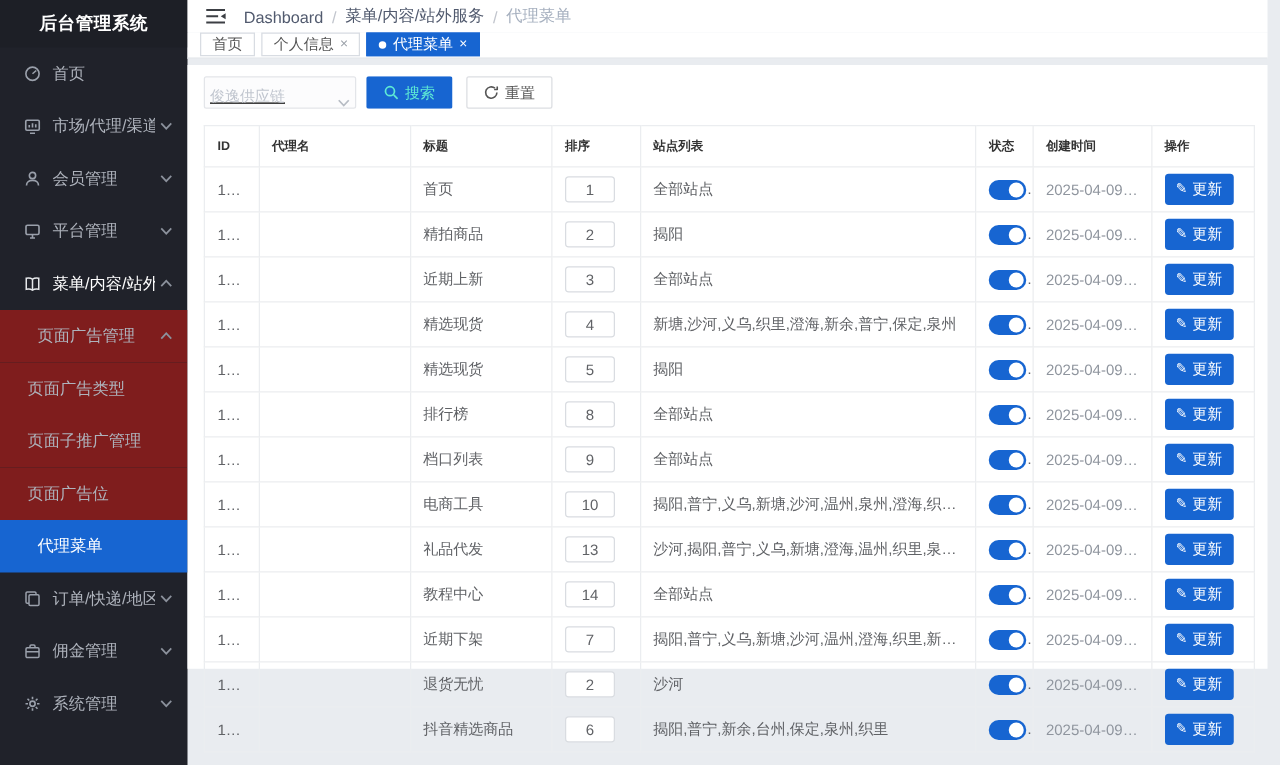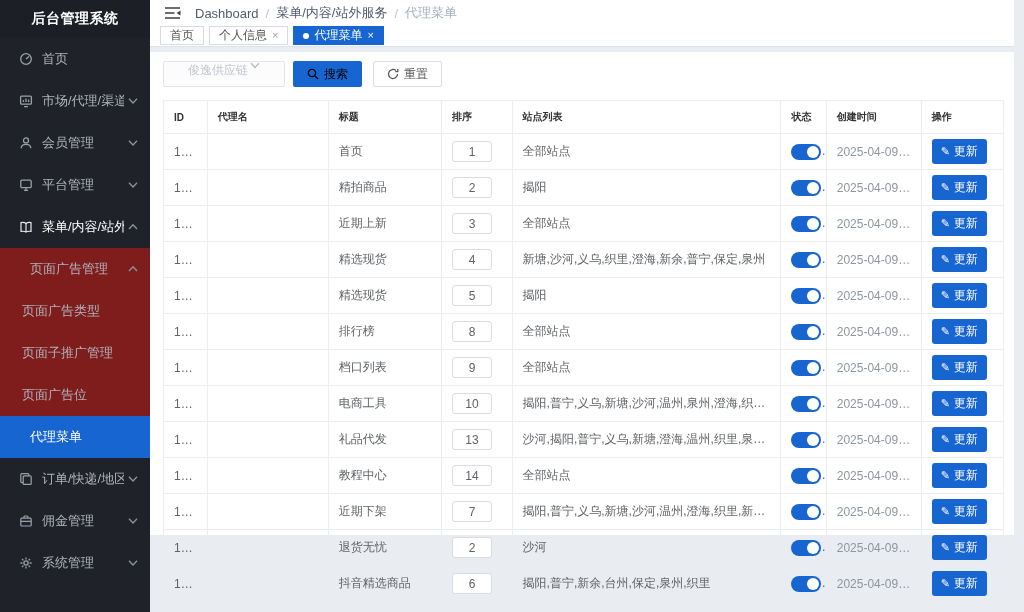--- a/index.html
+++ b/index.html
@@ -33,26 +33,26 @@
   .tab { height:19px; display:inline-flex; align-items:center; padding:0 9px; border:1px solid #d8dce2; background:#fff; font-size:12px; color:#555; cursor:pointer; gap:5px; }
   .tab .x { color:#9aa0a8; font-size:11px; line-height:1; }
   .tab.active { background:#1765d1; border-color:#1765d1; color:#fff; }
   .tab.active .x { color:#fff; }
   .tab .dot { width:6px; height:6px; border-radius:50%; background:#fff; display:inline-block; }
 
   
   .content { flex:1; }
   .panel { margin-top:5px; background:#fff; height:483px; padding:7px 10px 0 13px; }
   .toolbar { display:flex; align-items:center; gap:8px; margin:2px 0 13px 0; }
-  .select { width:122px; height:26px; border:1px solid #e3e5e9; border-radius:2px; background:#fcfcfd; display:flex; align-items:flex-start; padding:0 24px; cursor:pointer; }
+  .select { width:122px; height:26px; border:1px solid #e3e5e9; border-radius:2px; background:#fcfcfd; display:flex; align-items:flex-end; padding:0 4px; cursor:pointer;text-decoration:underline; }
   .select .ph { flex:1; font-size:12px; color:#c1c6cf; }
   .select .chev { width:10px; height:7px; color:#b7bcc4; display:inline-flex; }
   .btn { height:26px; border-radius:2px; font-size:12px; display:inline-flex; align-items:center; gap:5px; padding:0 13px; cursor:pointer; border:1px solid transparent; }
   .btn svg { width:12px; height:12px; }
-  .btn.primary { background:#1765d1; color:#000000; }
+  .btn.primary { background:#1765d1; color:#5eead4; }
   .btn.plain { background:#fff; border-color:#dcdee2; color:#555; margin-left:3px; }
 
   table { width:100%; border-collapse:collapse; table-layout:fixed; font-size:12px; }
   th,td { border:1px solid #ebedf0; padding:5px 10px; text-align:left; color:#606266; overflow:hidden; white-space:nowrap; text-overflow:ellipsis; }
   th { color:#333; font-weight:bold; padding:9px 10px; font-size:10px; }
   td.time { color:#8f959e; }
   .sort-input { width:40px; height:21px; border:1px solid #d9dce1; border-radius:3px; text-align:center; font-size:12px; color:#606266; background:#fff; outline:none; font-family:inherit; }
   .toggle { width:30px; height:16px; border-radius:9px; background:#1765d1; position:relative; display:inline-block; vertical-align:middle; cursor:pointer; }
   .toggle::after { content:""; position:absolute; right:2px; top:2px; width:12px; height:12px; border-radius:50%; background:#fff; }
   .update-btn { background:#1765d1; color:#fff; border:none; border-radius:3px; padding:4px 9px; font-size:12px; display:inline-flex; align-items:center; gap:4px; cursor:pointer; font-family:inherit; }

